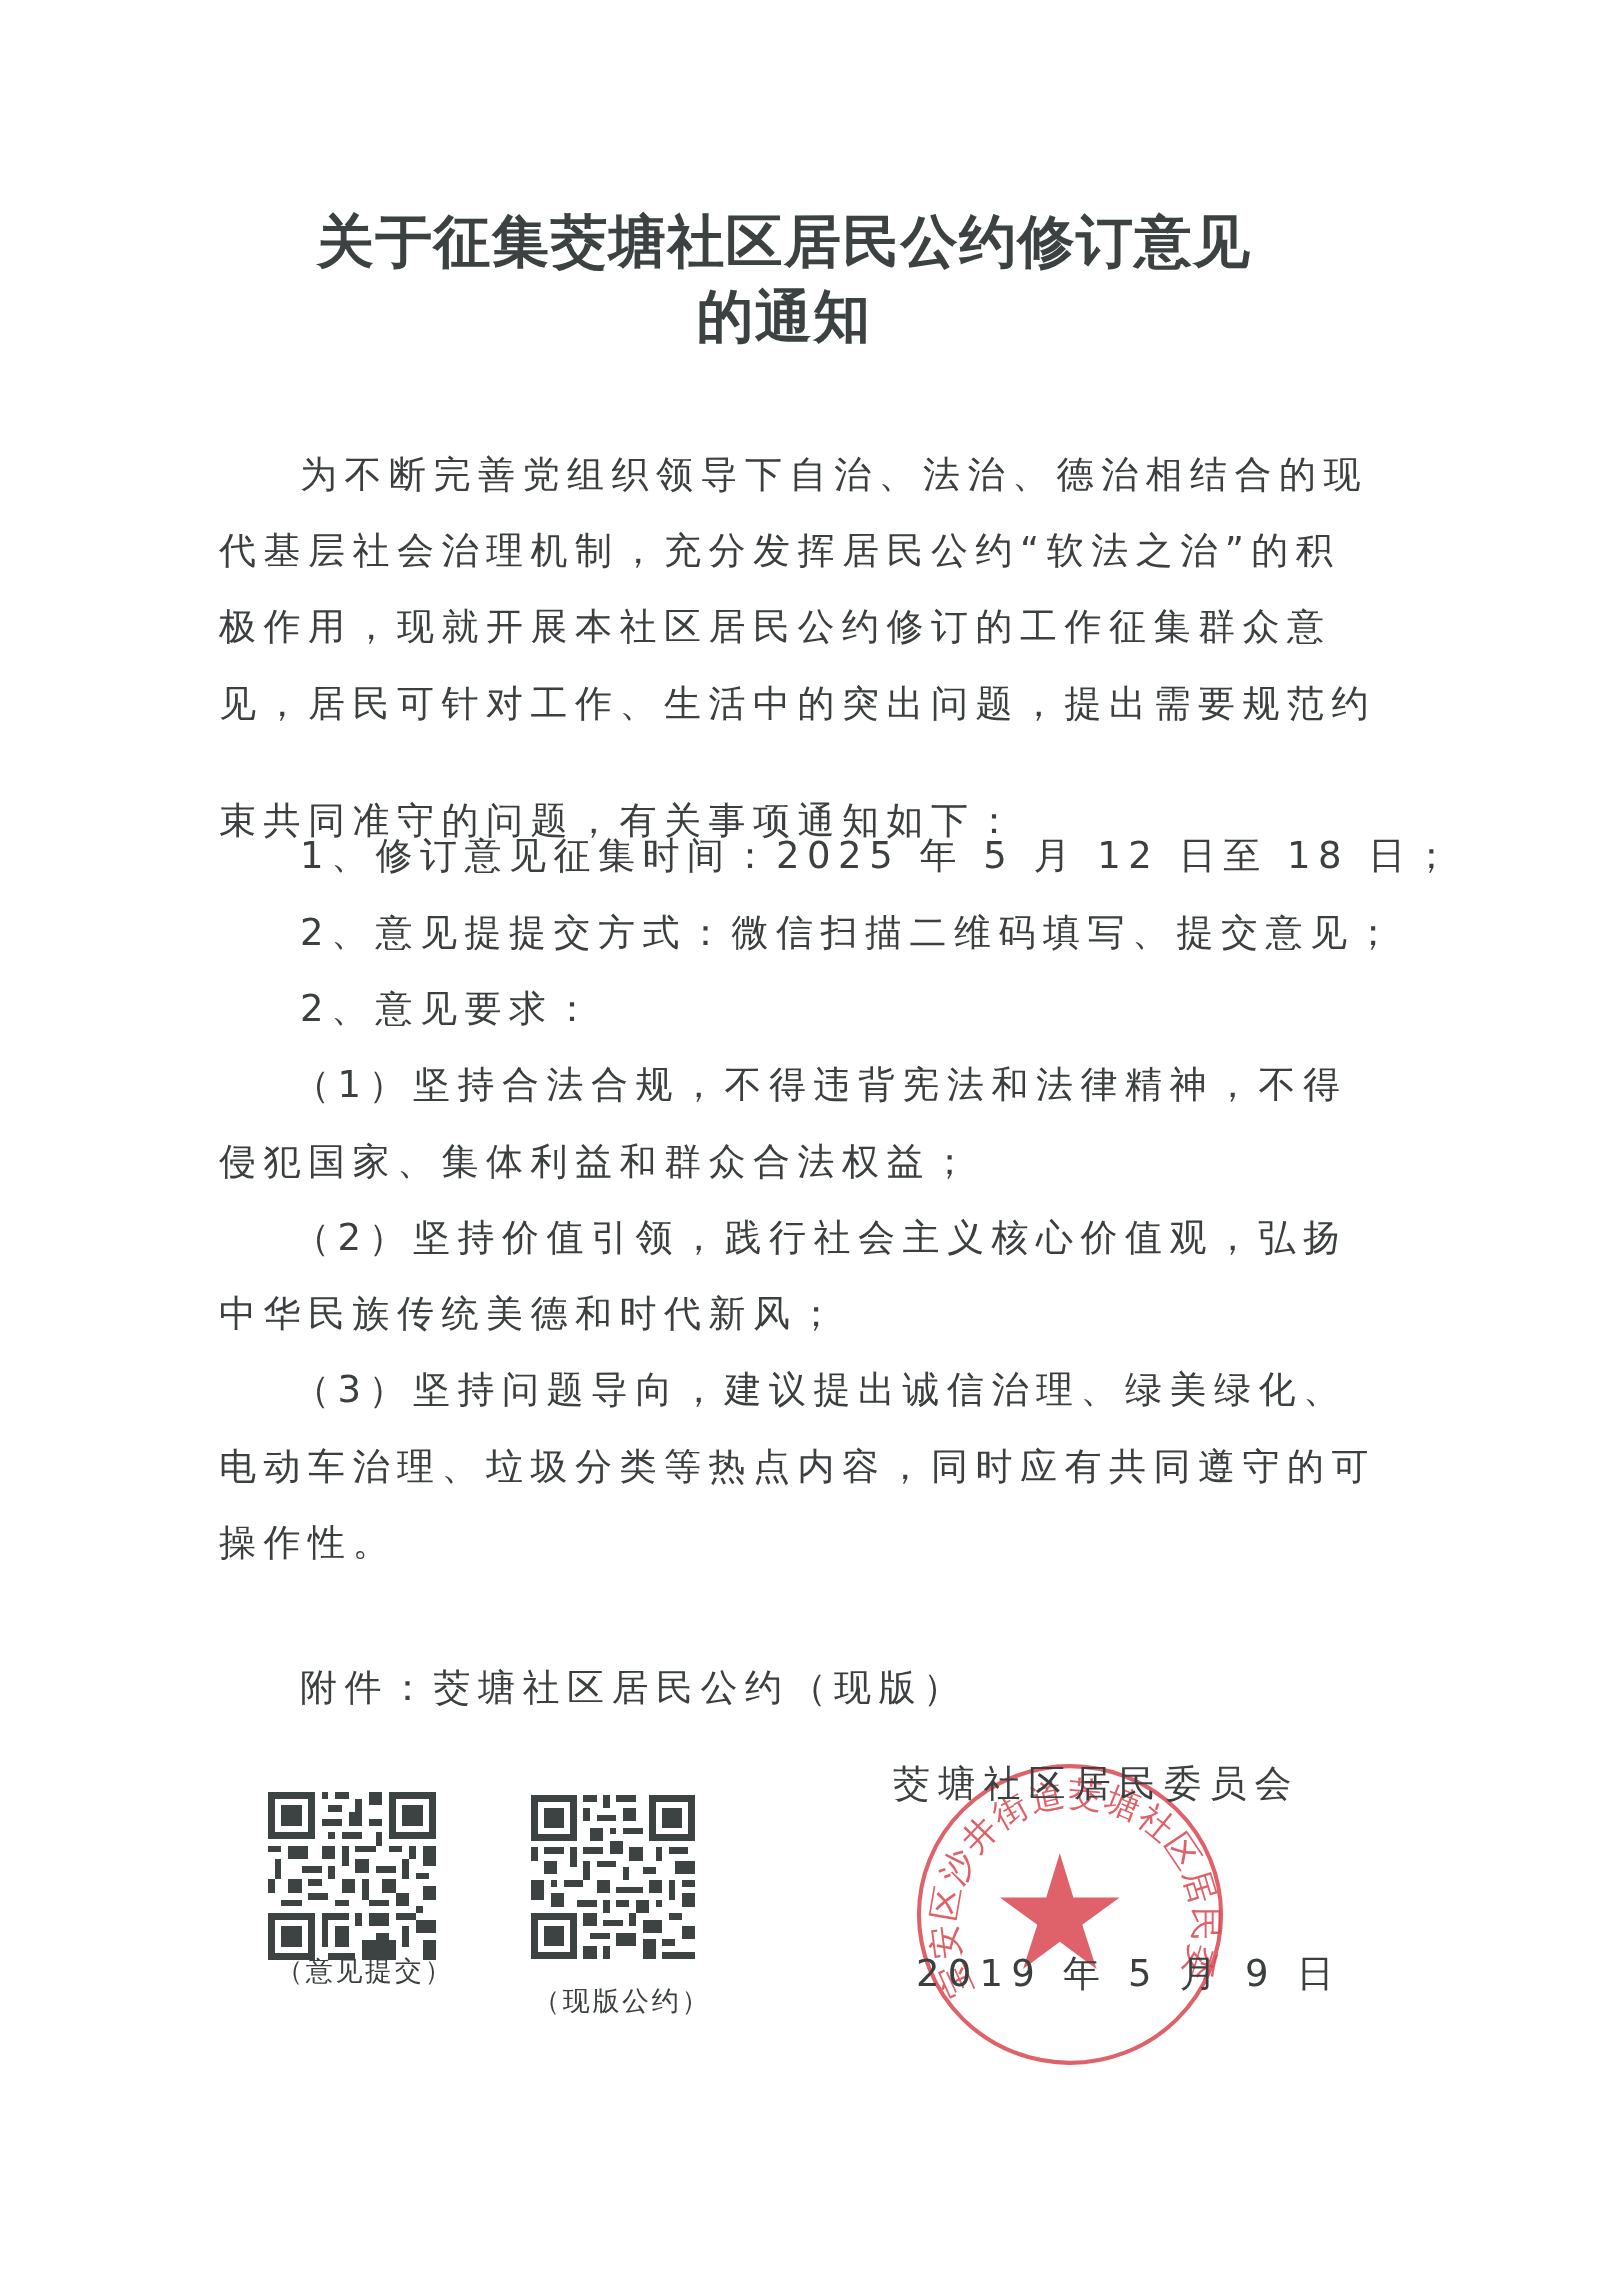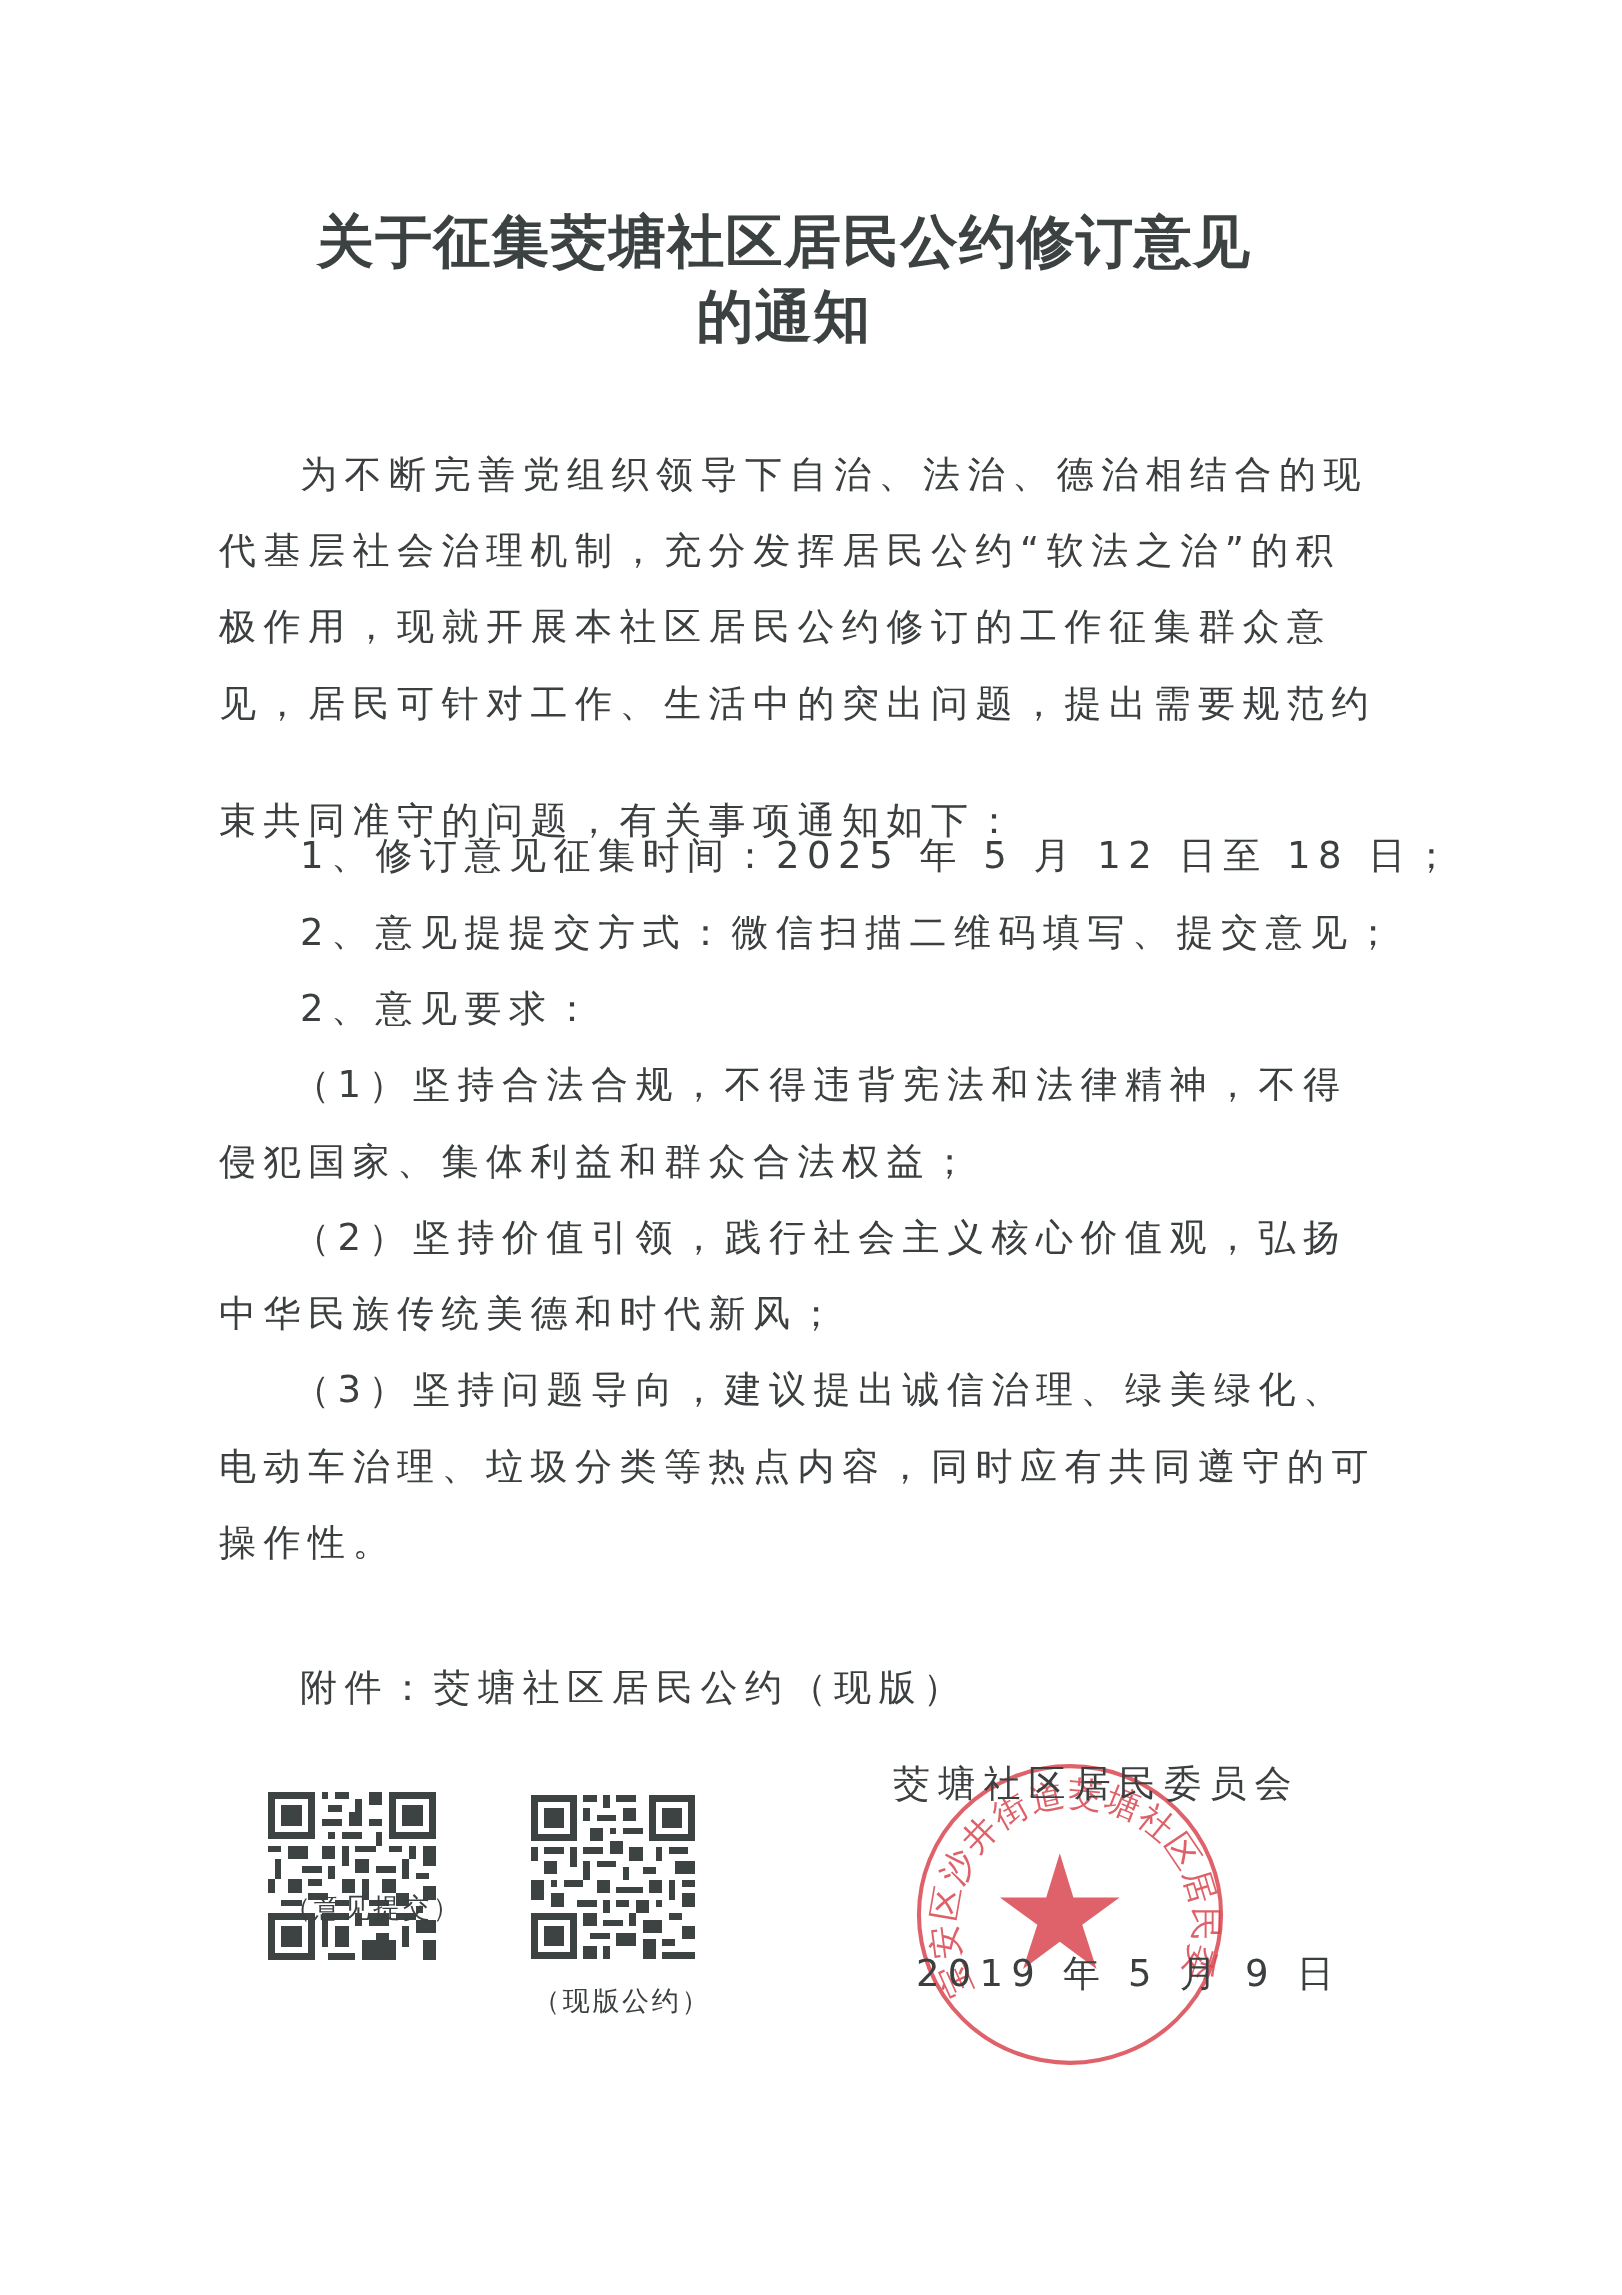--- a/index.html
+++ b/index.html
@@ -54,21 +54,21 @@
         <path d="M0 18h7v7H0z M1 19v5h5v-5z M2 20h3v3H2z"></path>
         <path d="M8 0h1v1H8z M10 0h2v1h-2z M13 1h1v2h-1z M9 2h2v1H9z M15 0h2v2h-2z M8 4h3v1H8z M12 3h2v2h-2z M15 4h2v1h-2z M9 6h1v1H9z M11 6h3v1h-3z M16 6h1v2h-1z"></path>
         <path d="M0 8h2v1H0z M3 8h3v2H3z M8 8h2v2H8z M11 8h1v3h-1z M13 8h3v1h-3z M18 8h2v1h-2z M21 8h1v2h-1z M23 8h2v3h-2z"></path>
         <path d="M1 10h1v3H1z M5 11h3v1H5z M9 11h1v2H9z M13 10h2v2h-2z M16 11h3v1h-3z M20 10h1v3h-1z M22 12h2v1h-2z"></path>
         <path d="M0 13h1v2H0z M3 13h2v2H3z M6 13h2v1H6z M11 13h2v2h-2z M14 13h1v3h-1z M17 13h2v2h-2z M23 14h2v2h-2z"></path>
         <path d="M2 16h3v1H2z M6 15h3v1H6z M10 16h2v1h-2z M15 16h3v1h-3z M19 15h2v2h-2z M22 17h1v1h-1z"></path>
         <path d="M8 18h4v1H8z M8 19h1v4H8z M10 20h2v3h-2z M13 18h1v2h-1z M15 18h3v2h-3z M19 18h3v1h-3z M16 21h2v1h-2z M14 22h5v3h-5z M20 20h1v3h-1z M22 19h3v2h-3z M23 22h2v3h-2z M9 24h4v1H9z"></path>
       </g>
     </svg>
   </div>
-  <div class="qr-caption" style="left:276px; top:1890px;margin-left:8px;">（意见提交）</div>
+  <div class="qr-caption" style="left:276px; top:1953px;">（意见提交）</div>
 
   <div class="qr" style="left:531px; top:1795px;">
     <svg width="164" height="164" viewBox="0 0 25 25" shape-rendering="crispEdges">
       <g fill="#3d4243">
         <path d="M0 0h7v7H0z M1 1v5h5V1z M2 2h3v3H2z"></path>
         <path d="M18 0h7v7h-7z M19 1v5h5V1z M20 2h3v3h-3z"></path>
         <path d="M0 18h7v7H0z M1 19v5h5v-5z M2 20h3v3H2z"></path>
         <path d="M8 0h2v1H8z M11 0h1v2h-1z M13 0h3v1h-3z M8 2h1v2H8z M10 3h3v1h-3z M14 2h2v2h-2z M9 5h2v2H9z M12 5h1v1h-1z M14 5h3v1h-3z"></path>
         <path d="M0 8h1v2H0z M2 8h3v1H2z M6 8h1v3H6z M8 8h3v1H8z M12 7h2v2h-2z M15 8h2v2h-2z M19 8h1v2h-1z M21 8h3v1h-3z"></path>
         <path d="M2 10h2v2H2z M8 10h1v3H8z M10 10h3v1h-3z M14 11h1v2h-1z M17 11h2v1h-2z M22 10h3v2h-3z"></path>

